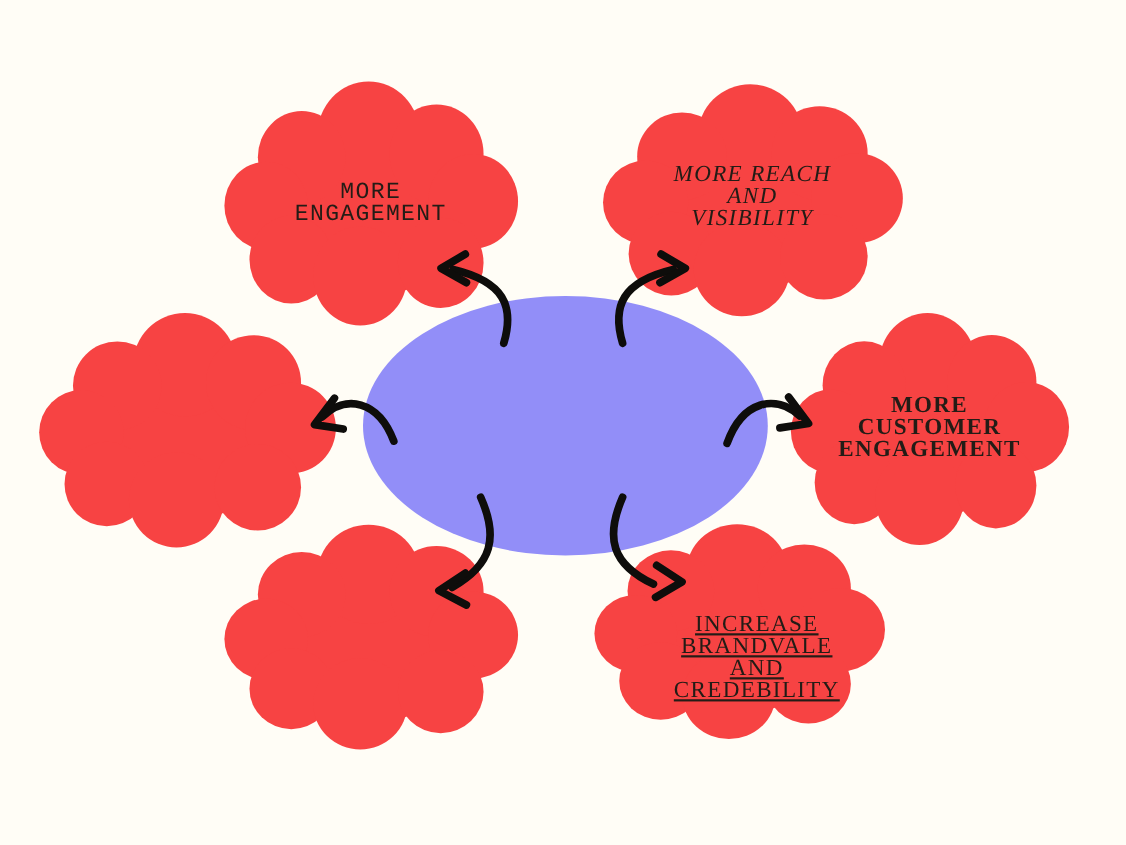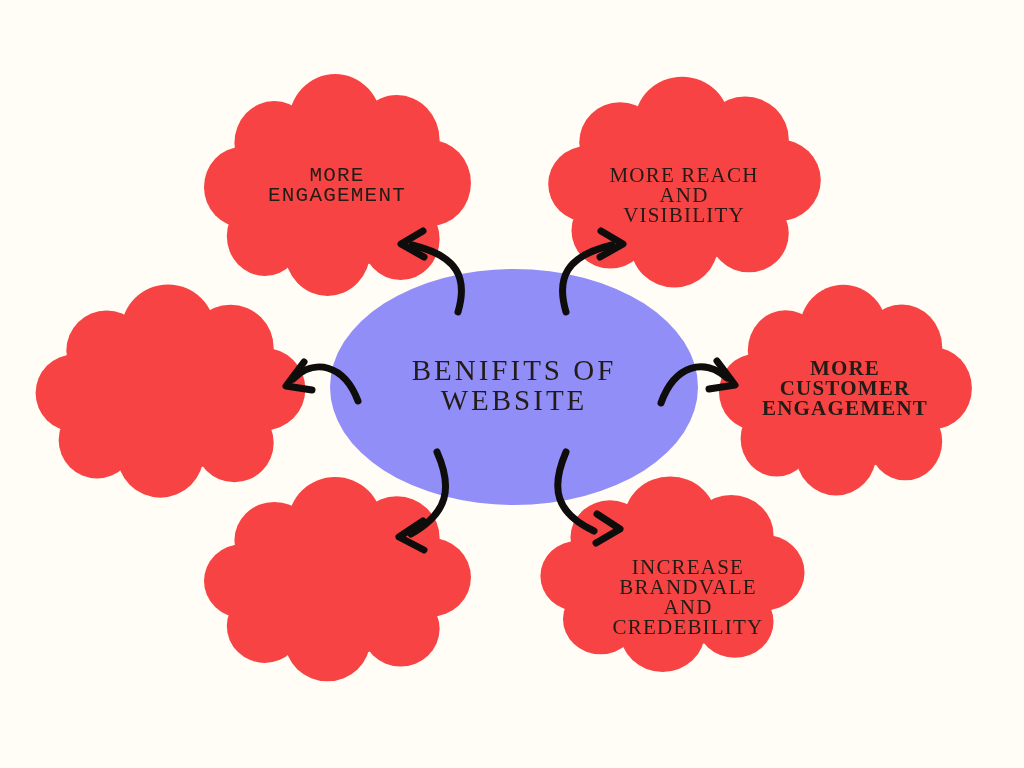--- a/index.html
+++ b/index.html
@@ -108,33 +108,31 @@
     <g class="arrow">
       <path d="M 437 452 C 453 488 448 513 411 534"></path>
       <path d="M 423 521 L 399 537 L 424 550"></path>
     </g>
     <g class="arrow">
       <path d="M 566 452 C 550 489 556 513 594 531"></path>
       <path d="M 597 514 L 620 529 L 596 543"></path>
     </g>
   </svg>
 
-  <div class="label center-title" style="left:514px; top:385px;">BENIFITS OF
-WEBSITE</div>
 
   <div class="label node-label" style="left:337px; top:186px;font-family:Liberation Mono, monospace;">MORE
 ENGAGEMENT</div>
 
-  <div class="label node-label" style="left:684px; top:195px;">MORE REACH
+  <div class="label node-label" style="left:684px; top:178px;font-style:italic;">MORE REACH
 AND
 VISIBILITY</div>
 
 
   <div class="label node-label" style="left:845px; top:388px;font-weight:bold;">MORE CUSTOMER
 ENGAGEMENT</div>
 
 
-  <div class="label node-label" style="left:688px; top:597px;">INCREASE
+  <div class="label node-label" style="left:688px; top:597px;text-decoration:underline;">INCREASE
 BRANDVALE
 AND
 CREDEBILITY</div>
 
 </div>
 
 </body></html>

